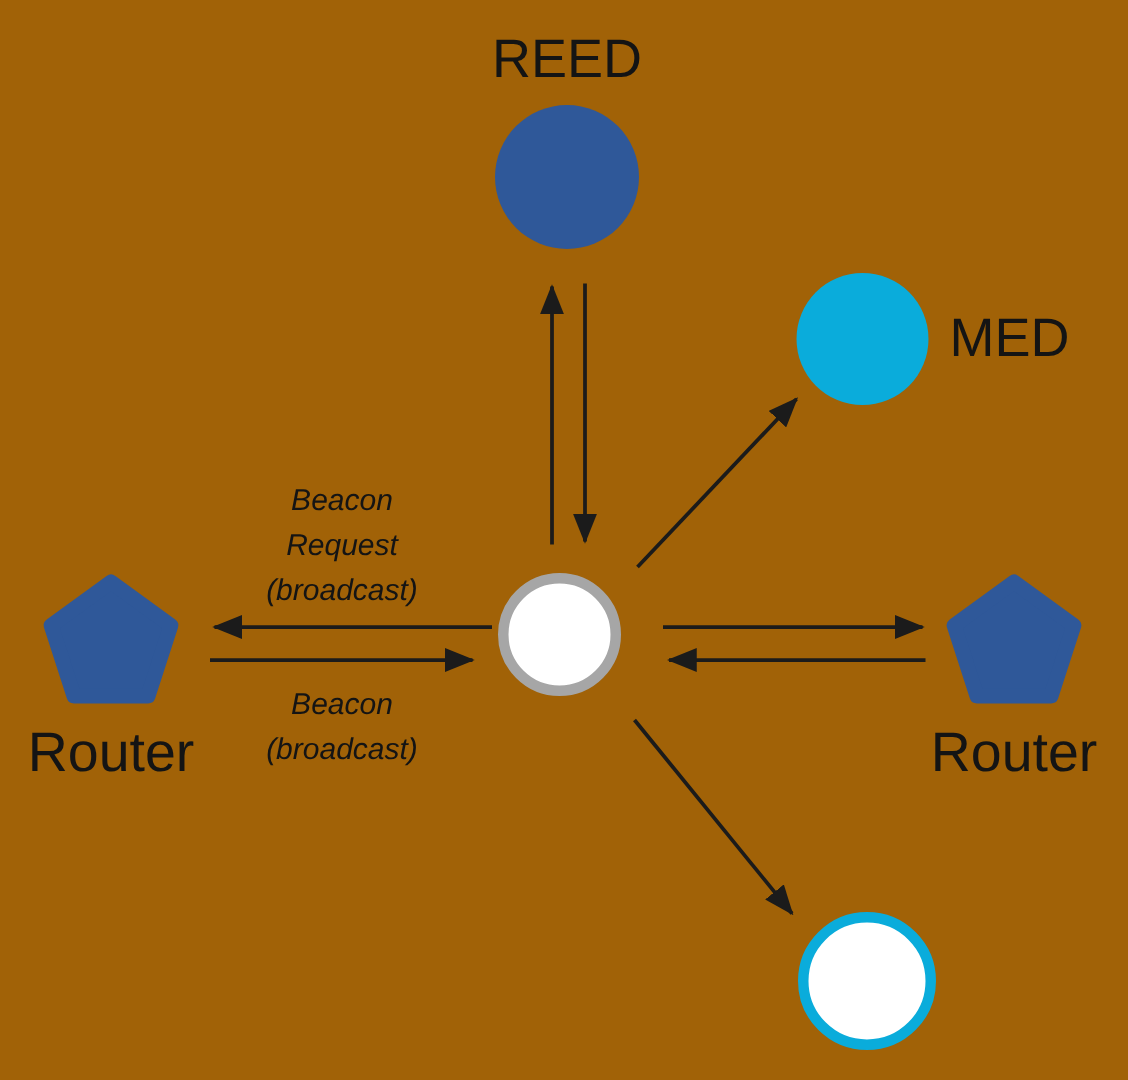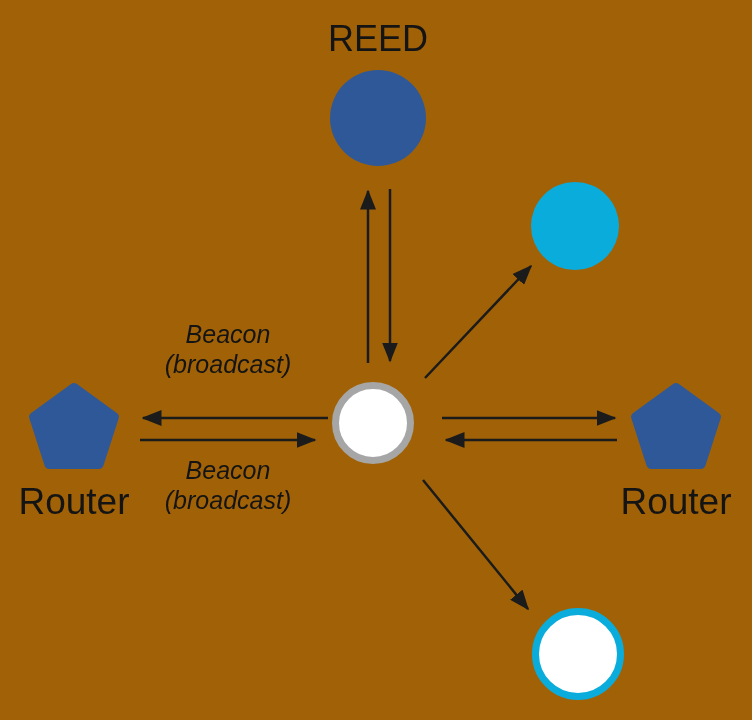--- a/index.html
+++ b/index.html
@@ -49,21 +49,21 @@
     font-size: 36px;
     line-height: 42px;
     white-space: nowrap;
     color: var(--label-text);
   }
   .node-label.centered { width: 200px; text-align: center; }
   .msg-label {
     position: absolute;
     width: 200px;
     text-align: center;
-    font-size: 25px;
+    font-size: 20px;
     line-height: 30px;
     font-style: italic;
     color: var(--label-text);
   }
 </style>
 </head>
 <body>
 
 <div class="canvas">
 
@@ -80,37 +80,39 @@
     <line x1="617" y1="440" x2="446" y2="440" marker-end="url(#ah)"></line>
     <line x1="328" y1="418" x2="143" y2="418" marker-end="url(#ah)"></line>
     <line x1="140" y1="440" x2="315" y2="440" marker-end="url(#ah)"></line>
     <line x1="423" y1="480" x2="528" y2="609" marker-end="url(#ah)"></line>
   </svg>
 
   <div class="node-label centered" style="left:278px; top:18px;">REED</div>
   <div class="node filled-blue" style="left:330px; top:70px; width:96px; height:96px;"></div>
 
   <div class="node filled-cyan" style="left:531px; top:182px; width:88px; height:88px;"></div>
+  <div class="node-label" style="left:633px; top:204px;">MED</div>
 
   <div class="node outline-gray" style="left:332px; top:382px; width:82px; height:82px;"></div>
 
   <svg class="pentagon-svg" style="left:24px; top:381px;" viewBox="0 0 100 100">
     <polygon points="50,7 89.9,36 74.7,83 25.3,83 10.1,36"></polygon>
   </svg>
   <div class="node-label centered" style="left:-26px; top:481px; font-size:37px;">Router</div>
 
   <svg class="pentagon-svg" style="left:626px; top:381px;" viewBox="0 0 100 100">
     <polygon points="50,7 89.9,36 74.7,83 25.3,83 10.1,36"></polygon>
   </svg>
   <div class="node-label centered" style="left:576px; top:481px; font-size:37px;">Router</div>
 
   <div class="node outline-cyan" style="left:532px; top:608px; width:92px; height:92px;"></div>
 
   <div class="msg-label" style="left:128px; top:319px;">
     <div>Beacon</div>
+    <div>Request</div>
     <div>(broadcast)</div>
   </div>
 
   <div class="msg-label" style="left:128px; top:455px;">
     <div>Beacon</div>
     <div>(broadcast)</div>
   </div>
 
 </div>
 

